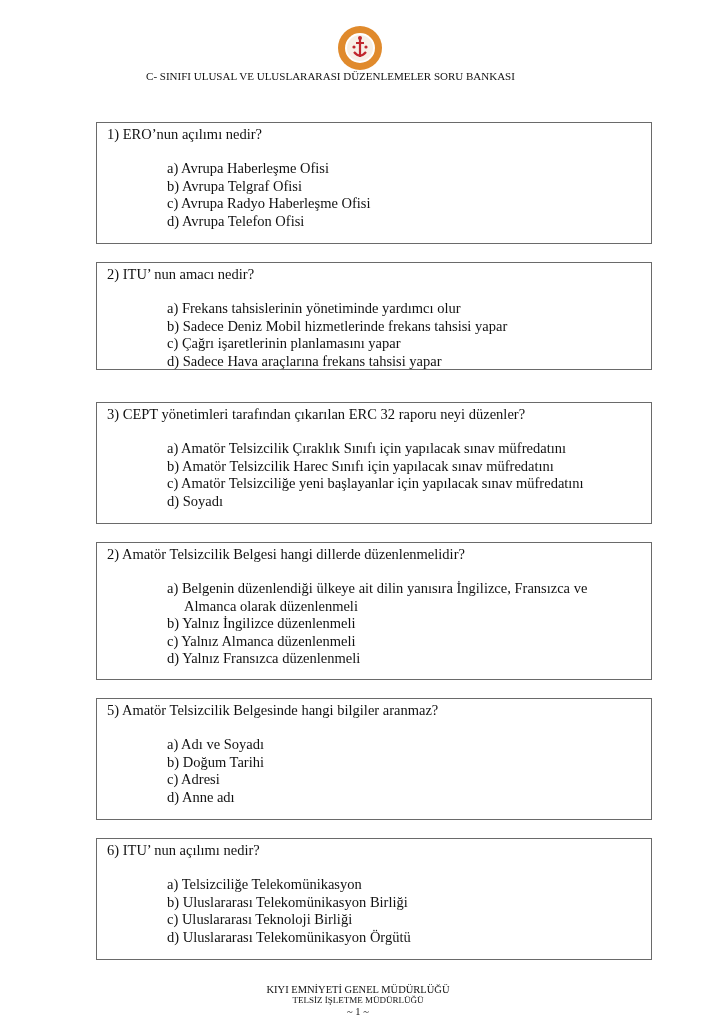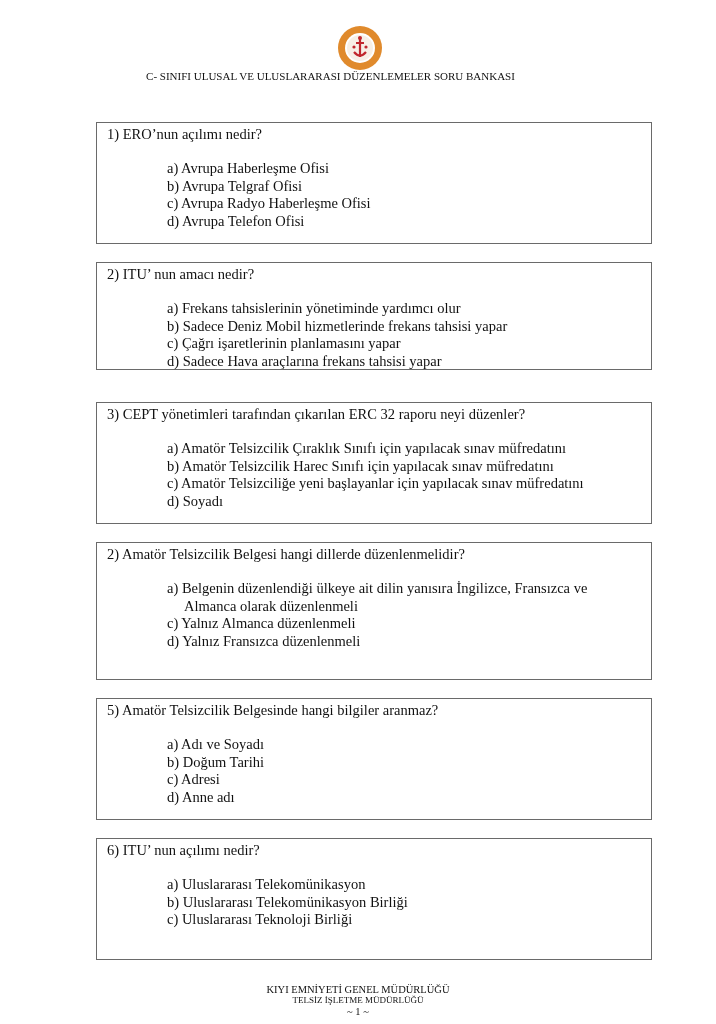--- a/index.html
+++ b/index.html
@@ -64,41 +64,43 @@
     <div class="opt">c) Amatör Telsizciliğe yeni başlayanlar için yapılacak sınav müfredatını</div>
     <div class="opt">d) Soyadı</div>
   </div>
 </div>
 
 <div class="qbox" style="top:542px;height:138px;">
   <div class="qtext">2)  Amatör Telsizcilik Belgesi hangi dillerde düzenlenmelidir?</div>
   <div class="opts" style="top:37px;">
     <div class="opt">a) Belgenin düzenlendiği ülkeye ait dilin yanısıra İngilizce, Fransızca ve</div>
     <div class="opt"><span class="cont">Almanca olarak düzenlenmeli</span></div>
+    <div class="opt">b) Yalnız İngilizce düzenlenmeli</div>
     <div class="opt">c) Yalnız Almanca düzenlenmeli</div>
     <div class="opt">d) Yalnız Fransızca düzenlenmeli</div>
   </div>
 </div>
 
 <div class="qbox" style="top:698px;height:122px;">
   <div class="qtext">5)  Amatör Telsizcilik Belgesinde hangi bilgiler aranmaz?</div>
   <div class="opts" style="top:37px;">
     <div class="opt">a) Adı ve Soyadı</div>
     <div class="opt">b) Doğum Tarihi</div>
     <div class="opt">c) Adresi</div>
     <div class="opt">d) Anne adı</div>
   </div>
 </div>
 
 <div class="qbox" style="top:838px;height:122px;">
   <div class="qtext">6)  ITU’ nun açılımı nedir?</div>
   <div class="opts" style="top:37px;">
-    <div class="opt">a) Uluslararası Telekomünikasyon</div>
+    <div class="opt">a) Telsizciliğe Telekomünikasyon</div>
     <div class="opt">b) Uluslararası Telekomünikasyon Birliği</div>
     <div class="opt">c) Uluslararası Teknoloji Birliği</div>
+    <div class="opt">d) Uluslararası Telekomünikasyon Örgütü</div>
   </div>
 </div>
 
 <div class="footer">
   <div class="f1">KIYI EMNİYETİ GENEL MÜDÜRLÜĞÜ</div>
   <div class="f2">TELSİZ İŞLETME MÜDÜRLÜĞÜ</div>
   <div class="f3">~ 1 ~</div>
 </div>
 
 </body></html>

